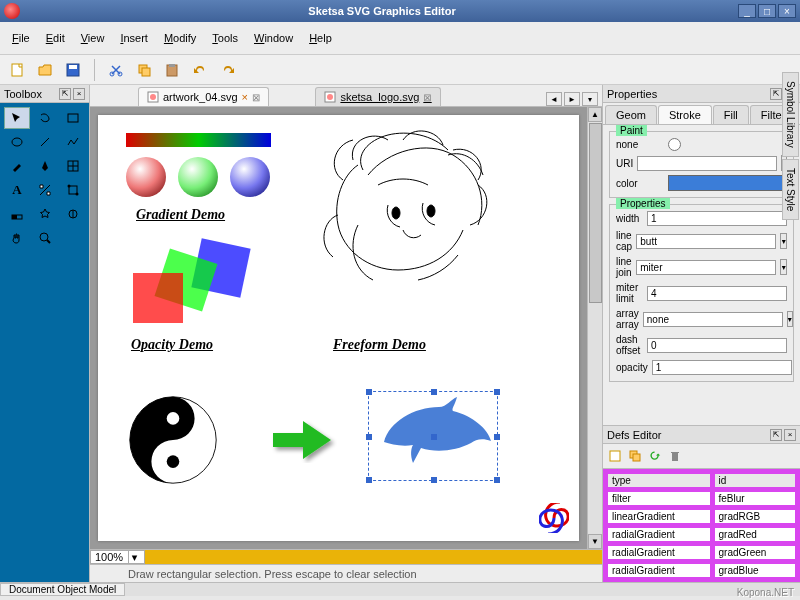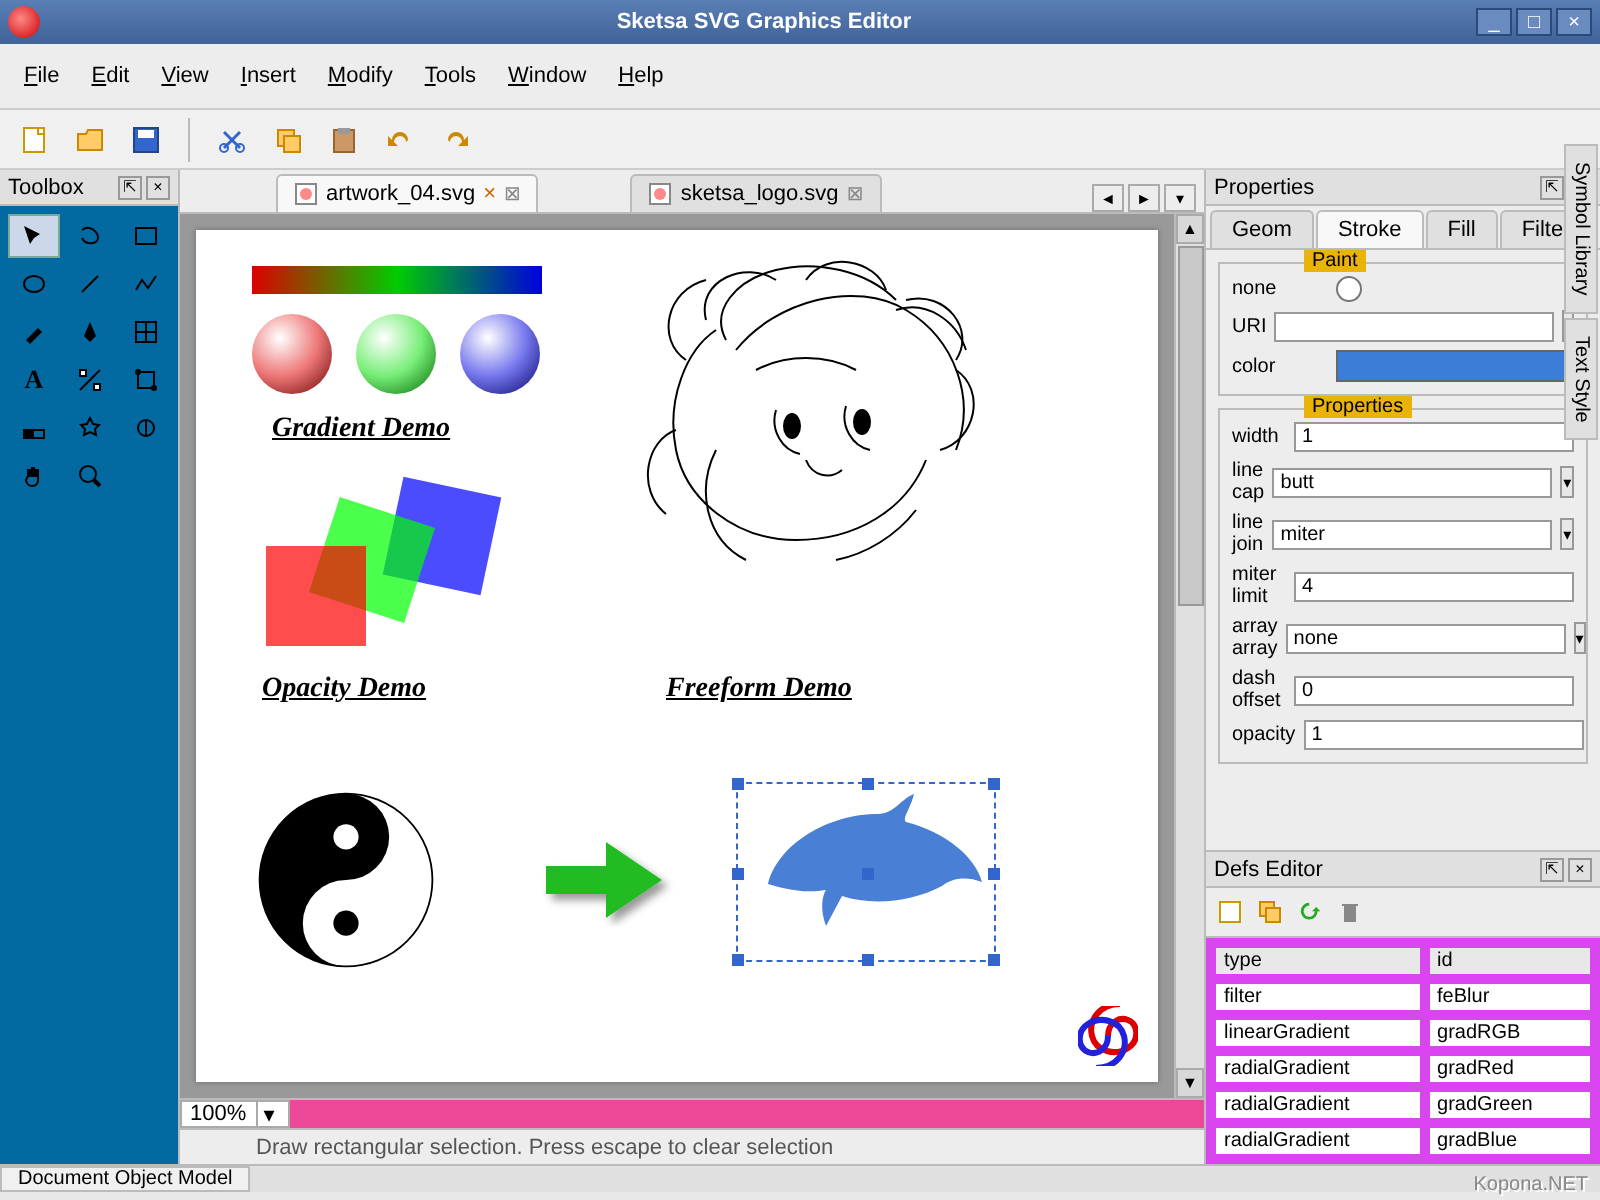--- a/index.html
+++ b/index.html
@@ -19,43 +19,43 @@
 .toolbox-panel { width: 90px; border-right: 1px solid #bbb; background: #0369a1; }
 .panel-header { height: 18px; background: #e0e0e0; border-bottom: 1px solid #bbb; display: flex; align-items: center; padding: 0 4px; font-size: 10px; }
 .panel-header .spacer { flex: 1; }
 .panel-header .pbtn { width: 12px; height: 12px; border: 1px solid #999; margin-left: 2px; cursor: pointer; display:flex;align-items:center;justify-content:center;font-size:8px; }
 .tool-grid { display: grid; grid-template-columns: repeat(3, 26px); gap: 2px; padding: 4px; }
 .tool { width: 26px; height: 22px; border: 1px solid transparent; display: flex; align-items: center; justify-content: center; cursor: pointer; }
 .tool.active { background: #ccd8ea; border: 1px solid #7a9; }
 .center { flex: 1; display: flex; flex-direction: column; background: #ededed; }
 .tabs { height: 22px; display: flex; align-items: flex-end; padding: 0 4px; gap: 2px; border-bottom: 1px solid #bbb; }
 .tab { padding: 3px 8px; background: #f8f8f8; border: 1px solid #bbb; border-bottom: none; border-radius: 3px 3px 0 0; display: flex; align-items: center; gap: 4px; cursor: pointer; margin-left: 44px; }
-.tab.inactive { background: #e0e0e0; }
+.tab.inactive { background: #e0e0e0; text-decoration: underline; }
 .tab .close { font-size: 10px; color: #888; }
 .tabs .spacer { flex: 1; }
 .nav-btn { width: 16px; height: 14px; border: 1px solid #aaa; cursor: pointer; display:flex;align-items:center;justify-content:center;font-size:8px;}
 .canvas-area { flex: 1; display: flex; position: relative; }
 .canvas-scroll { flex: 1; overflow: hidden; background: #999; padding: 8px; position: relative; }
 .canvas { background: #fff; width: 100%; height: 100%; position: relative; box-shadow: 0 0 3px rgba(0,0,0,0.3); }
 .scrollbar-v { width: 15px; background: #e0e0e0; border-left: 1px solid #bbb; position: relative; }
 .scrollbar-v .thumb { position: absolute; top: 16px; width: 13px; left: 1px; height: 180px; background: #c8c8c8; border: 1px solid #999; }
 .scrollbar-v .arr { height: 15px; background: #d8d8d8; border: 1px solid #aaa; display:flex;align-items:center;justify-content:center;font-size:8px;}
-.scrollbar-h { height: 15px; background: #ec4899; border-top: 1px solid #bbb; display: flex; }
+.scrollbar-h { height: 15px; background: #eab308; border-top: 1px solid #bbb; display: flex; }
 .zoom-box { width: 55px; border: 1px solid #aaa; display: flex; align-items: center; padding: 0 4px; background: #fff; }
 .zoom-box .dd { width: 12px; text-align: center; border-left:1px solid #aaa; }
 .status { height: 18px; background: #ededed; border-top: 1px solid #bbb; display: flex; align-items: center; padding: 0 8px; font-size: 10px; color: #555; }
 .right { width: 198px; border-left: 1px solid #bbb; background: #ededed; display: flex; flex-direction: column; }
 .right-vtabs { position: absolute; right: 0; top: 72px; width: 18px; }
 .vtab { writing-mode: vertical-rl; padding: 8px 2px; background: #e0e0e0; border: 1px solid #bbb; font-size: 10px; cursor: pointer; margin-bottom: 2px; }
 .prop-tabs { display: flex; border-bottom: 1px solid #bbb; padding: 2px 2px 0; gap: 1px; }
 .prop-tab { padding: 3px 10px; background: #e0e0e0; border: 1px solid #bbb; border-bottom: none; border-radius: 3px 3px 0 0; cursor: pointer; }
 .prop-tab.active { background: #f8f8f8; }
 .prop-body { padding: 6px; flex: 0 0 auto; }
 .fieldset { border: 1px solid #bbb; padding: 6px 6px 2px; margin-bottom: 6px; position: relative; }
-.fieldset .legend { position: absolute; top: -7px; left: 6px; background: #eab308; padding: 0 4px; font-size: 10px; margin-left: 36px; }
+.fieldset .legend { position: absolute; top: -7px; left: 6px; background: #86efac; padding: 0 4px; font-size: 10px; }
 .prop-row { display: flex; align-items: center; margin-bottom: 4px; gap: 4px; }
 .prop-row label { width: 48px; font-size: 10px; }
 .prop-row input[type=text] { flex: 1; border: 1px solid #999; padding: 1px 3px; font-size: 10px; background:#fff; }
 .prop-row .swatch { flex: 1; height: 16px; background: #3b7dd8; border: 1px solid #666; }
 .prop-row .dd-btn { width: 16px; height: 16px; border: 1px solid #999; background: #e8e8e8; display:flex;align-items:center;justify-content:center;font-size:8px;cursor:pointer; }
 .prop-row input[type=radio] { margin: 0; }
 .defs-panel { border-top: 1px solid #bbb; }
 .defs-toolbar { display: flex; gap: 2px; padding: 3px; border-bottom: 1px solid #bbb; }
 .defs-toolbar .tbtn { width: 18px; height: 18px; }
 .defs-table { width: 100%; border-collapse: collapse; }

